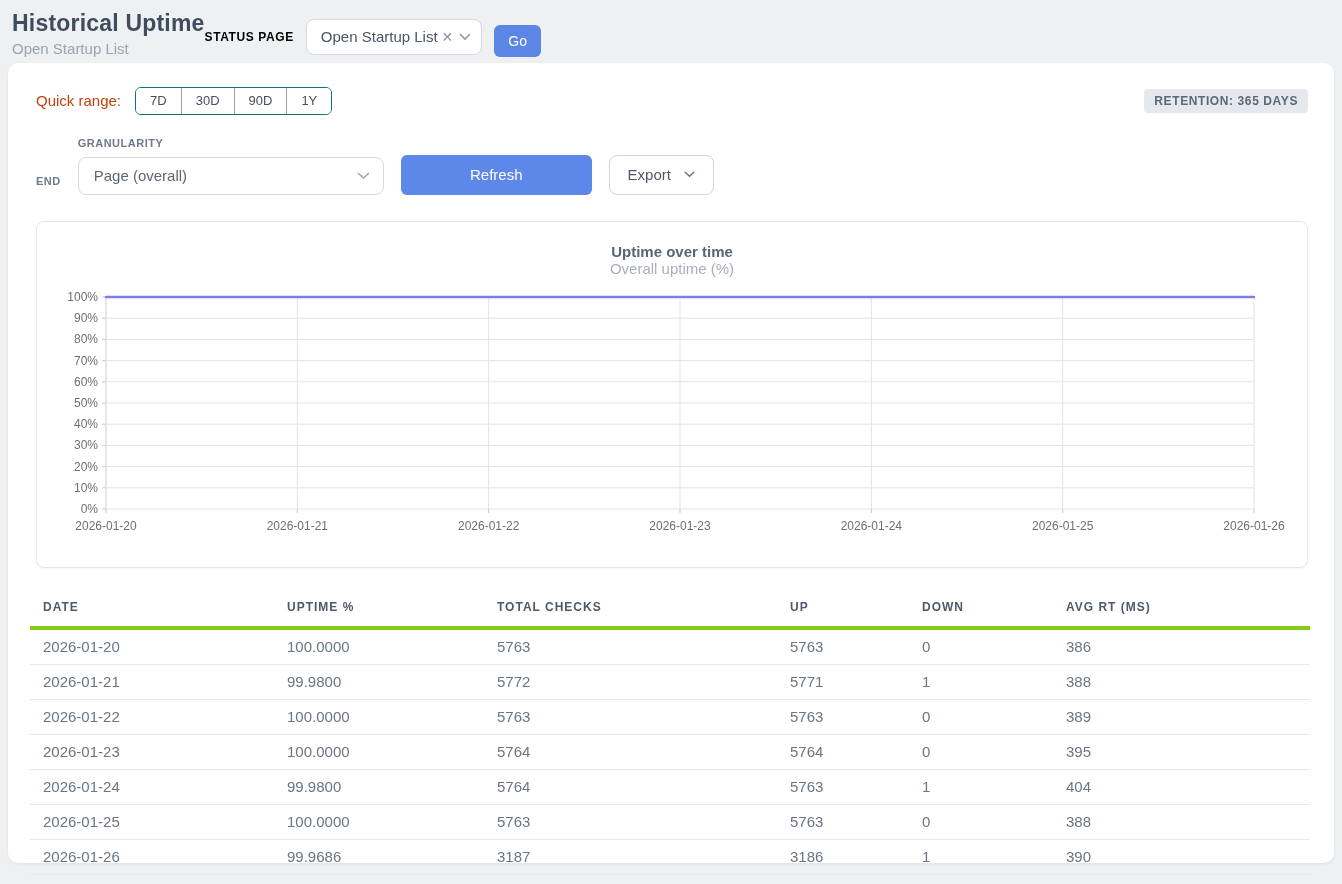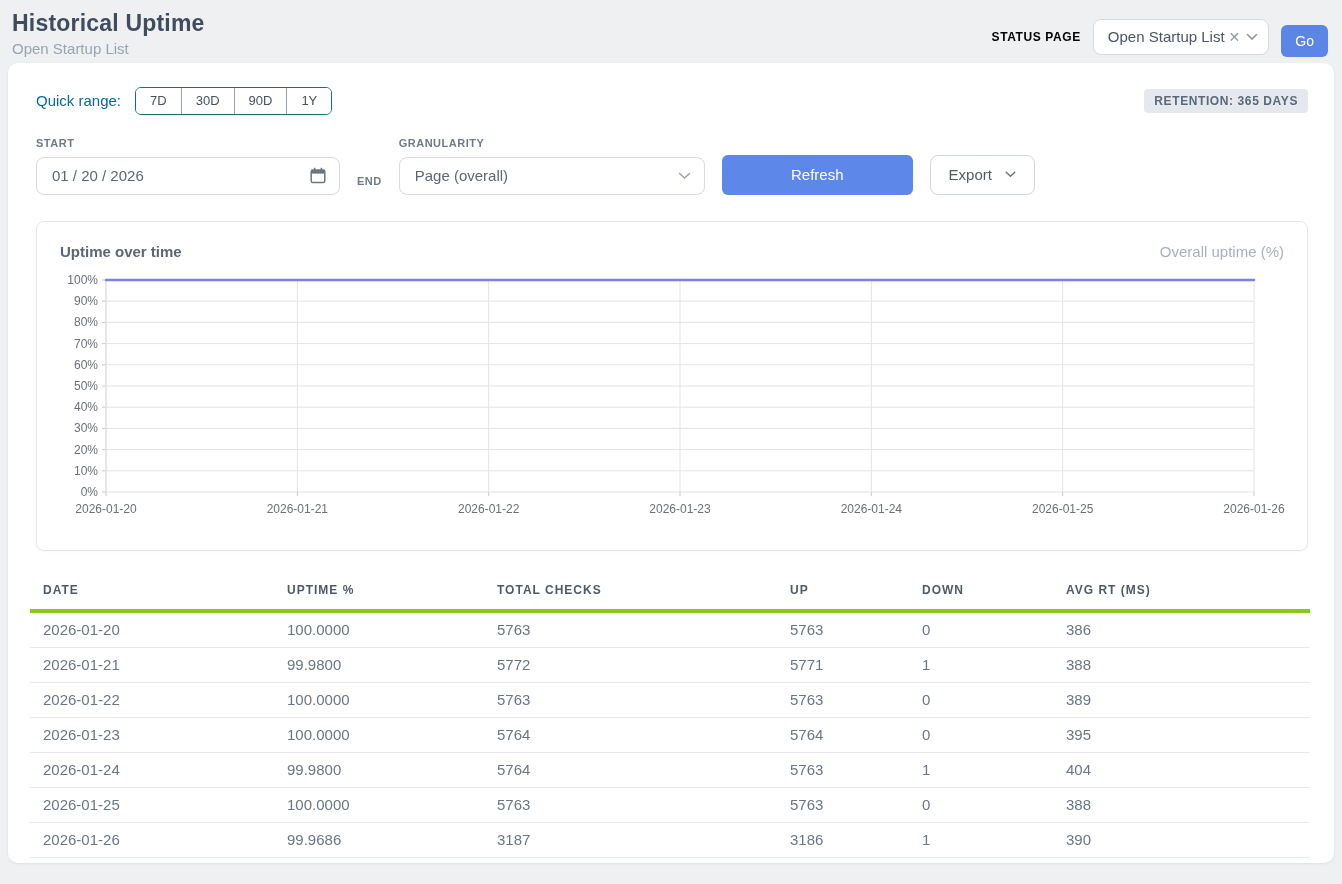--- a/index.html
+++ b/index.html
@@ -4,21 +4,21 @@
 <style>
   * { margin:0; padding:0; box-sizing:border-box; }
   html,body { width:1342px; height:884px; }
   body {
     font-family:"Liberation Sans", sans-serif;
     background:#eef0f2;
     color:#4c5866;
     overflow:hidden;
   }
   
-  .topbar { display:flex; justify-content:space-between; align-items:flex-start; padding:10px 12px 6px 12px; }
+  .topbar { display:flex; align-items:flex-start; padding:10px 12px 6px 12px; }
   .page-title { font-size:23px; font-weight:700; color:#3e4c5e; letter-spacing:.2px; }
   .page-subtitle { font-size:15px; color:#9aa4ae; margin-top:3px; }
   .topbar-right { display:flex; align-items:center; gap:12px; padding-top:6px; padding-right:2px; }
   .statuspage-label { font-size:12px; font-weight:700; color:#000000; letter-spacing:.6px; }
   .status-select {
     display:flex; align-items:center; gap:6px; background:#fff;
     border:1px solid #d5dae1; border-radius:8px; height:36px; padding:0 10px 0 14px;
     font-size:15px; color:#4b5563; cursor:pointer; min-width:170px;
   }
   .clear-x { color:#8d98a5; font-size:14px; margin-left:-2px; }
@@ -26,21 +26,21 @@
     background:#5c86e6; color:#fff; border:none; border-radius:6px;
     height:32px; padding:0 14px; font-size:14px; font-family:inherit; cursor:pointer;margin-top:9px;
   }
   
   .panel {
     position:relative; margin:0 8px; background:#fff; border-radius:10px;
     box-shadow:0 1px 3px rgba(40,50,70,.08); height:800px; padding:24px 26px 18px 28px;
   }
   .row1 { display:flex; justify-content:space-between; align-items:center; }
   .qr-wrap { display:flex; align-items:center; gap:14px; }
-  .qr-label { font-size:15px; color:#0369a1; }
+  .qr-label { font-size:15px; color:#c2410c; }
   .seg-group { display:flex; border:1px solid #0f766e; border-radius:6px; overflow:hidden; background:#fff; }
   .seg-btn {
     background:#fff; border:none; border-left:1px solid #97a2b0; cursor:pointer;
     font-family:inherit; font-size:13px; color:#46505e; padding:5px 14px; line-height:1.2;
   }
   .seg-btn:first-child { border-left:none; }
   .badge {
     background:#e5e9ee; color:#5a6878; font-size:12px; font-weight:700;
     letter-spacing:.6px; border-radius:4px; padding:5px 10px;
   }
@@ -63,21 +63,21 @@
     background:#fff; border:1px solid #d0d6dd; border-radius:8px; cursor:pointer;
     width:105px; height:40px; font-family:inherit; font-size:15px; color:#4f5a68;
     display:flex; align-items:center; justify-content:center; gap:13px;
   }
   .icon-svg { display:block; }
   
   .chart-card {
     border:1px solid #e3e7eb; border-radius:8px; margin-top:26px; padding:21px 23px 14px 23px;
     box-shadow:0 1px 2px rgba(40,50,70,.04);
   }
-  .chart-head { display:flex; justify-content:space-between; align-items:center; }
+  .chart-head { display:flex; justify-content:space-between; align-items:center;flex-direction:column; }
   .chart-title { font-size:15px; font-weight:700; color:#5b6676; }
   .chart-legend { font-size:15px; color:#a8afbd; }
   .chart-mount { margin-top:10px; }
   
   .table-wrap { margin:24px -4px 0 -6px; }
   table { border-collapse:collapse; width:1280px; table-layout:fixed; }
   th {
     text-align:left; font-size:12px; font-weight:700; letter-spacing:1px; color:#4d5a6a;
     padding:8px 8px 12px 13px; border-bottom:4px solid #84cc16;
   }
@@ -113,32 +113,20 @@
           <button class="seg-btn">7D</button>
           <button class="seg-btn">30D</button>
           <button class="seg-btn">90D</button>
           <button class="seg-btn">1Y</button>
         </div>
     </div>
     <span class="badge">RETENTION: 365 DAYS</span>
   </div>
 
   <div class="filters">
-    <div class="field">
-      <span class="field-label">START</span>
-      <div class="input-box date-box">
-        <span>01 / 20 / 2026</span>
-        <svg class="icon-svg" width="16" height="17" viewBox="0 0 16 17">
-            <rect x="1.2" y="3" width="13.6" height="12.6" rx="1.6" fill="none" stroke="#6b7685" stroke-width="1.5"></rect>
-            <rect x="1.2" y="3" width="13.6" height="3.6" fill="#6b7685"></rect>
-            <line x1="4.6" y1="0.8" x2="4.6" y2="3.4" stroke="#6b7685" stroke-width="1.6"></line>
-            <line x1="11.4" y1="0.8" x2="11.4" y2="3.4" stroke="#6b7685" stroke-width="1.6"></line>
-          </svg>
-      </div>
-    </div>
     <div class="field">
       <span class="field-label">END</span>
     </div>
     <div class="field">
       <span class="field-label">GRANULARITY</span>
       <div class="input-box gran-box">
         <span>Page (overall)</span>
         <svg class="icon-svg" width="13" height="8" viewBox="0 0 13 8">
             <polyline points="1.5,1.5 6.5,6 11.5,1.5" fill="none" stroke="#9aa3b0" stroke-width="1.5" stroke-linecap="round"></polyline>
           </svg>

